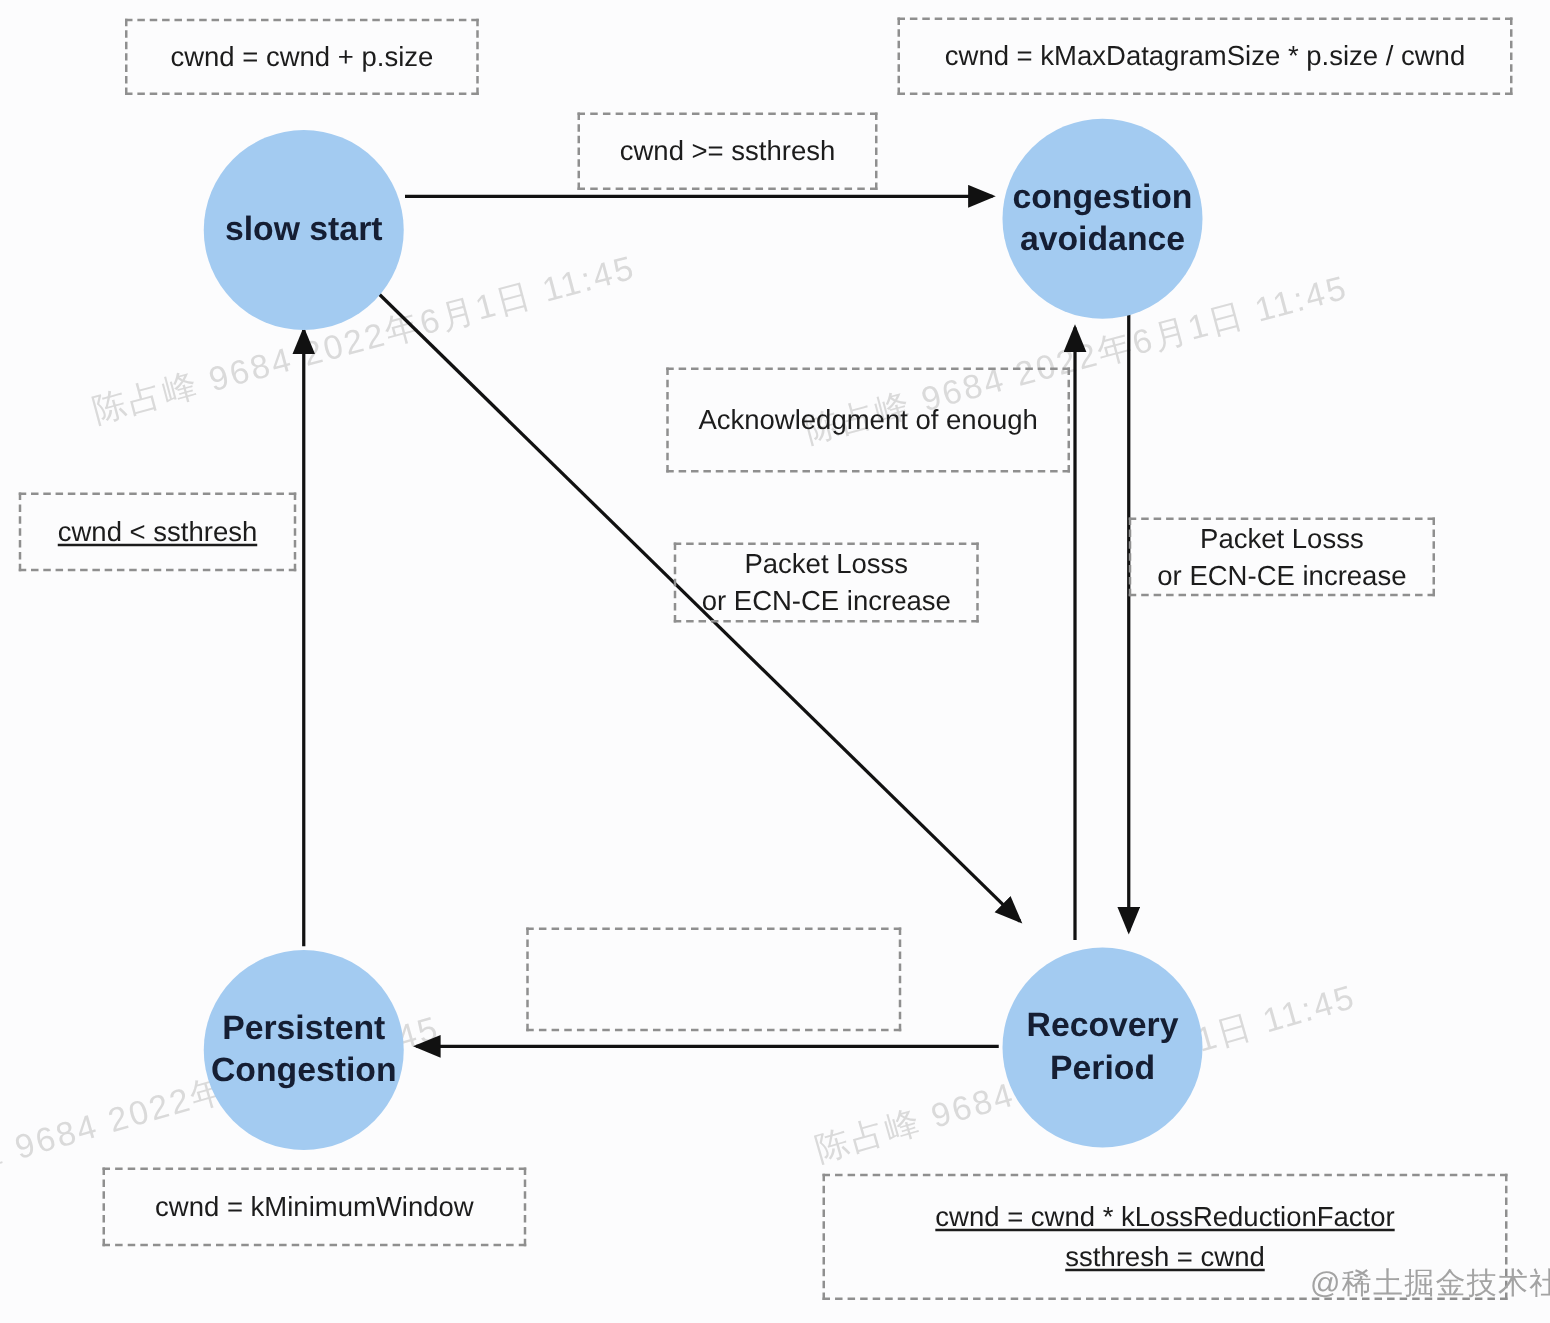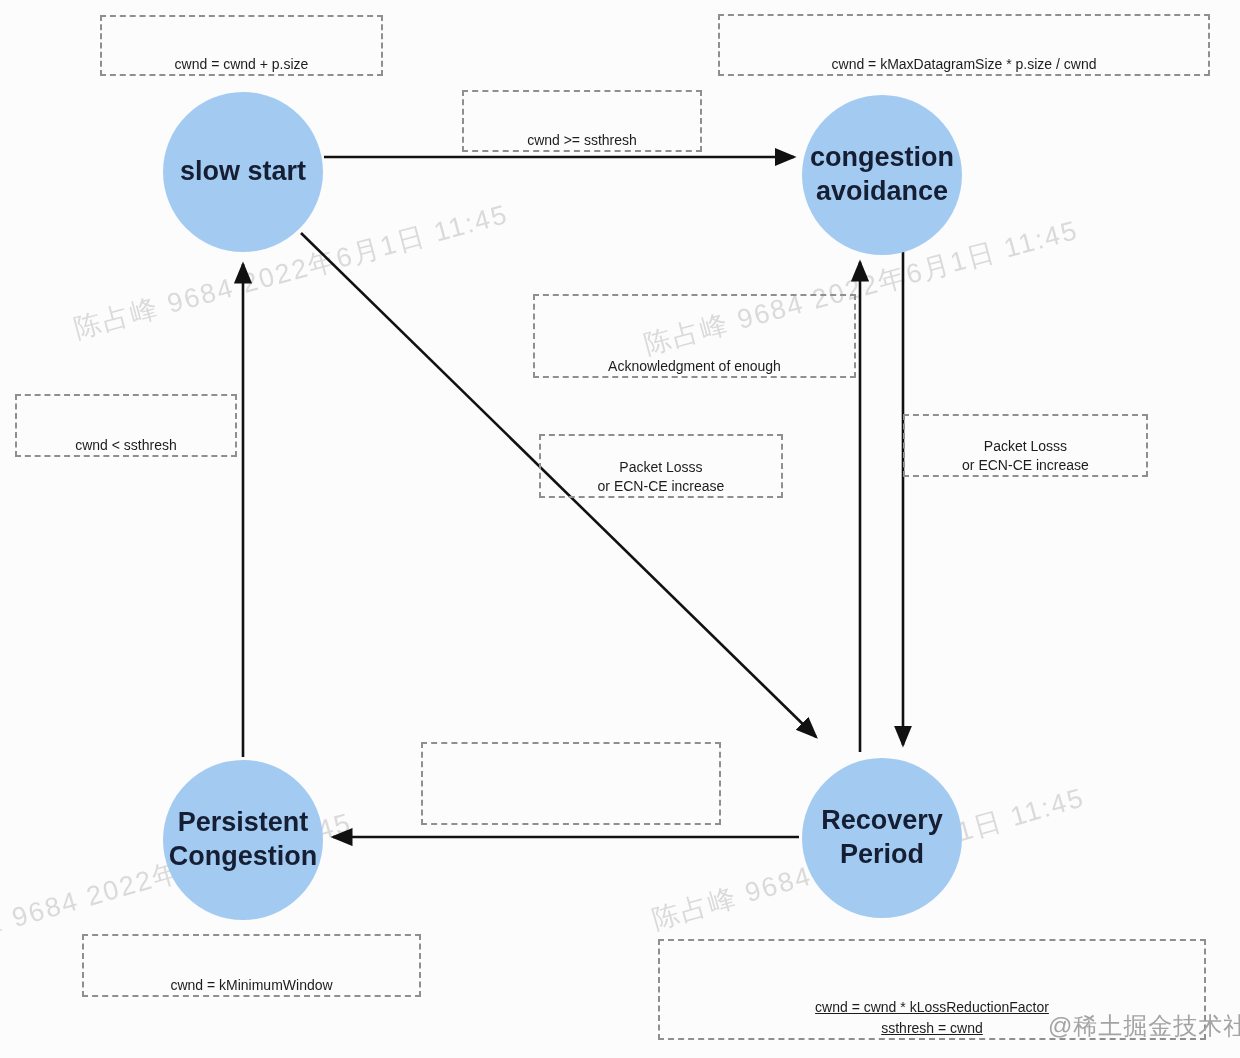--- a/index.html
+++ b/index.html
@@ -15,22 +15,22 @@
   .node{
     position:absolute;width:160px;height:160px;border-radius:50%;
     background:#a3cbf1;
     display:flex;flex-direction:column;align-items:center;justify-content:center;
     font-weight:bold;font-size:27px;line-height:1.25;color:#151e33;
     text-align:center;
   }
 
   .dbox{
     position:absolute;border:2px dashed #8f8f8f;background:transparent;
-    display:flex;flex-direction:column;align-items:center;justify-content:flex-end;
-    font-size:14px;line-height:1.35;text-align:center;color:#1c1c1c;
+    display:flex;flex-direction:column;align-items:center;justify-content:center;
+    font-size:22px;line-height:1.35;text-align:center;color:#1c1c1c;
     box-sizing:border-box;white-space:nowrap;
   }
 
   .wm{
     position:absolute;white-space:nowrap;
     font-size:27px;letter-spacing:2px;
     color:rgba(150,150,150,0.33);
     transform-origin:left top;
     pointer-events:none;
   }
@@ -57,21 +57,21 @@
     </marker>
   </defs>
   <line x1="324" y1="157" x2="794" y2="157" stroke="#111111" stroke-width="2.6" marker-end="url(#ah)"></line>
   <line x1="301" y1="233" x2="816" y2="737" stroke="#111111" stroke-width="2.6" marker-end="url(#ah)"></line>
   <line x1="243" y1="757" x2="243" y2="264" stroke="#111111" stroke-width="2.6" marker-end="url(#ah)"></line>
   <line x1="860" y1="752" x2="860" y2="262" stroke="#111111" stroke-width="2.6" marker-end="url(#ah)"></line>
   <line x1="903" y1="250" x2="903" y2="745" stroke="#111111" stroke-width="2.6" marker-end="url(#ah)"></line>
   <line x1="799" y1="837" x2="333" y2="837" stroke="#111111" stroke-width="2.6" marker-end="url(#ah)"></line>
 </svg>
 
-<div class="node" style="left:163px;top:92px;justify-content:center;">
+<div class="node" style="left:163px;top:104px;justify-content:center;">
   <div>slow start</div>
 </div>
 
 <div class="node" style="left:802px;top:95px;">
   <div>congestion</div>
   <div>avoidance</div>
 </div>
 
 <div class="node" style="left:163px;top:760px;">
   <div>Persistent</div>
@@ -92,21 +92,21 @@
 </div>
 
 <div class="dbox" style="left:462px;top:90px;width:240px;height:62px;">
   <div>cwnd &gt;= ssthresh</div>
 </div>
 
 <div class="dbox" style="left:533px;top:294px;width:323px;height:84px;">
   <div>Acknowledgment of enough</div>
 </div>
 
-<div class="dbox" style="left:15px;top:394px;width:222px;height:63px;">
+<div class="dbox" style="left:15px;top:394px;width:222px;height:63px;text-decoration:underline;">
   <div>cwnd &lt; ssthresh</div>
 </div>
 
 <div class="dbox" style="left:539px;top:434px;width:244px;height:64px;">
   <div>Packet Losss</div>
   <div>or ECN-CE increase</div>
 </div>
 
 <div class="dbox" style="left:903px;top:414px;width:245px;height:63px;">
   <div>Packet Losss</div>

